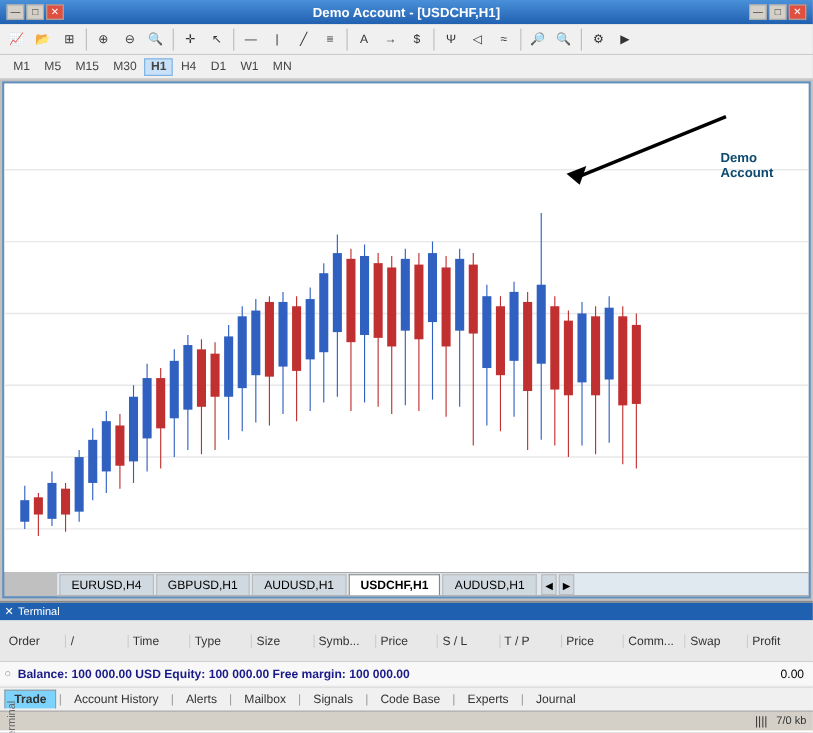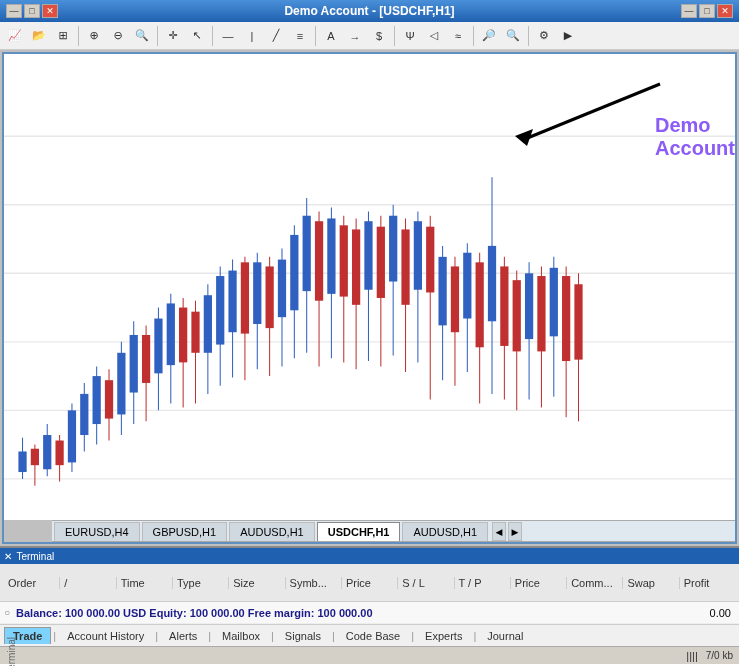--- a/index.html
+++ b/index.html
@@ -256,20 +256,31 @@
     <div class="tool-btn">◁</div>
     <div class="tool-btn">≈</div>
     <div class="tool-sep"></div>
     <div class="tool-btn">🔎</div>
     <div class="tool-btn">🔍</div>
     <div class="tool-sep"></div>
     <div class="tool-btn">⚙</div>
     <div class="tool-btn">▶</div>
   </div>
 
+  <div class="tf-bar">
+    <span class="tf-btn">M1</span>
+    <span class="tf-btn">M5</span>
+    <span class="tf-btn">M15</span>
+    <span class="tf-btn">M30</span>
+    <span class="tf-btn active">H1</span>
+    <span class="tf-btn">H4</span>
+    <span class="tf-btn">D1</span>
+    <span class="tf-btn">W1</span>
+    <span class="tf-btn">MN</span>
+  </div>
 
   <div class="chart-section">
     <div class="outer-frame">
 
       <div style="flex:1; background:#ffffff; position:relative; overflow:hidden;">
         
         <svg class="chart-svg" viewBox="0 0 710 340" preserveAspectRatio="none">
 
           <rect width="710" height="340" fill="#ffffff"></rect>
 
@@ -414,21 +425,21 @@
 
           <line x1="546" y1="265" x2="546" y2="155" stroke="#c03030" stroke-width="1"></line>
           <rect x="542" y="162" width="8" height="62" fill="#c03030"></rect>
 
           <line x1="558" y1="268" x2="558" y2="160" stroke="#c03030" stroke-width="1"></line>
           <rect x="554" y="168" width="8" height="55" fill="#c03030"></rect>
         </svg>
 
         
         <div style="position:absolute; right:80px; top:60px;">
-          <span class="demo-label" style="font-size:20px; color:#8b5cf6; font-weight:bold; font-family:Arial;">Demo Account</span>
+          <span class="demo-label" style="font-size:12px; color:#0c4a6e; font-weight:bold; font-family:Arial;">Demo Account</span>
 
           <svg style="position:absolute; left:-160px; top:-40px;" width="180" height="80">
             <line x1="165" y1="10" x2="30" y2="65" stroke="#000" stroke-width="3"></line>
             <polygon points="20,62 38,55 32,72" fill="#000"></polygon>
           </svg>
         </div>
       </div>
 
       <div class="chart-tabs">
         <div class="chart-tab">EURUSD,H4</div>

